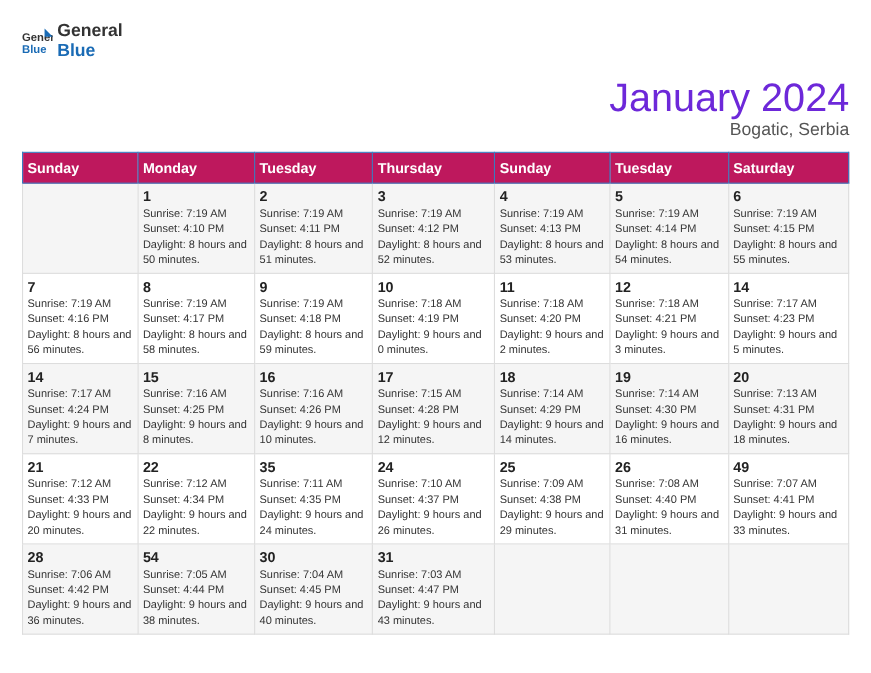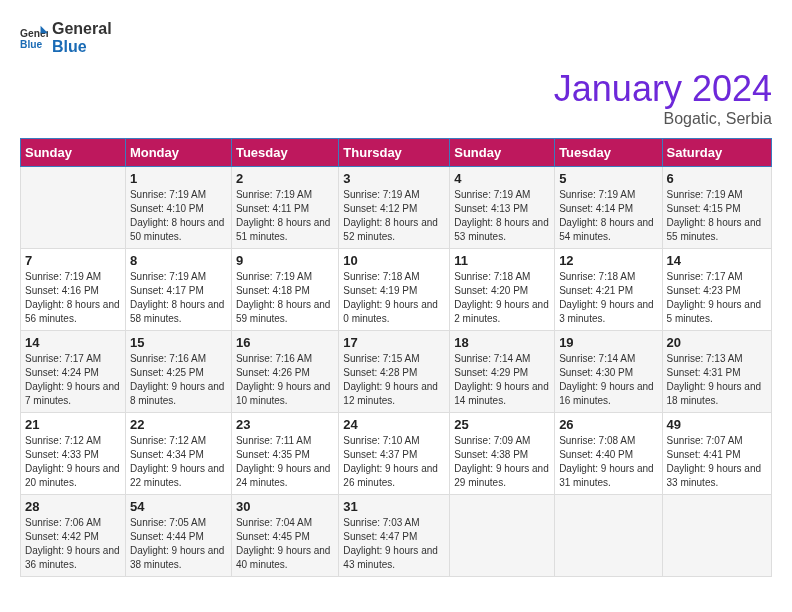--- a/index.html
+++ b/index.html
@@ -205,21 +205,21 @@
       <tr>
         <td>
           <div class="day-number">21</div>
           <div class="day-info">Sunrise: 7:12 AM<br>Sunset: 4:33 PM<br>Daylight: 9 hours and 20 minutes.</div>
         </td>
         <td>
           <div class="day-number">22</div>
           <div class="day-info">Sunrise: 7:12 AM<br>Sunset: 4:34 PM<br>Daylight: 9 hours and 22 minutes.</div>
         </td>
         <td>
-          <div class="day-number">23</div>
+          <div class="day-number">35</div>
           <div class="day-info">Sunrise: 7:11 AM<br>Sunset: 4:35 PM<br>Daylight: 9 hours and 24 minutes.</div>
         </td>
         <td>
           <div class="day-number">24</div>
           <div class="day-info">Sunrise: 7:10 AM<br>Sunset: 4:37 PM<br>Daylight: 9 hours and 26 minutes.</div>
         </td>
         <td>
           <div class="day-number">25</div>
           <div class="day-info">Sunrise: 7:09 AM<br>Sunset: 4:38 PM<br>Daylight: 9 hours and 29 minutes.</div>
         </td>

